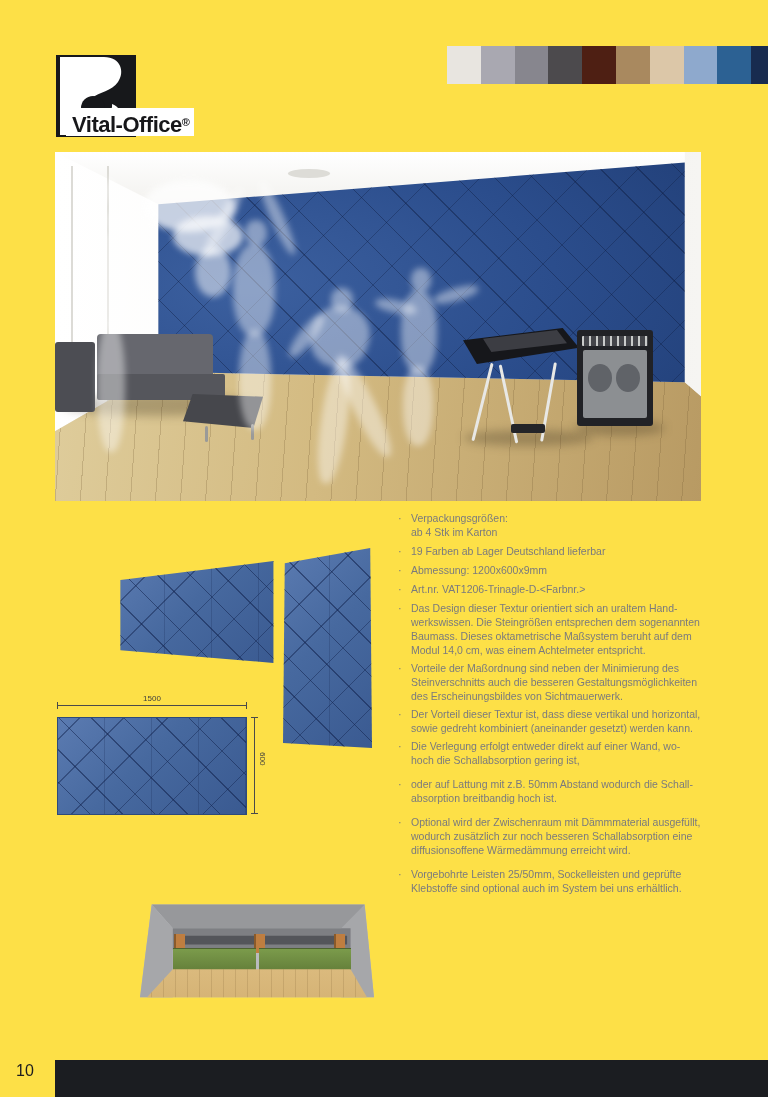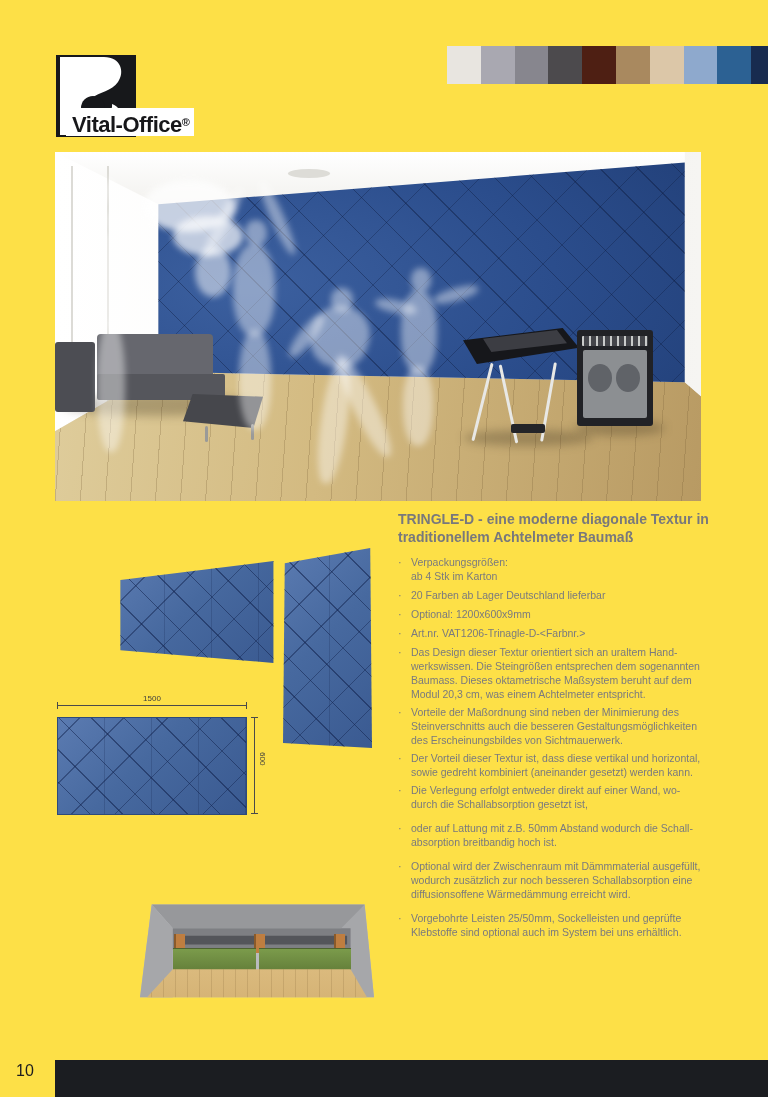--- a/index.html
+++ b/index.html
@@ -208,69 +208,67 @@
     <div class="tshape t-rail"></div>
     <div class="t-batten" style="left:14.5%;"></div>
     <div class="t-batten" style="left:48.8%;"></div>
     <div class="t-batten" style="left:83%;"></div>
     <div class="t-green" style="left:14%;width:35.5%;"></div>
     <div class="t-green" style="left:50.7%;width:39.3%;"></div>
     <div class="tshape t-floor"></div>
   </div>
 
   <div class="rcol">
-    <h2 class="subtitle ml">TRINGLE-D - eine moderne diagonale Textur in
-traditionellem Achtelmeter Baumaß</h2>
 
     <div>
       <div class="b-row">
         <span class="b-dot">·</span>
         <span class="b-txt ml">Verpackungsgrößen:
 ab 4 Stk im Karton</span>
         </div>
       <div class="b-row">
         <span class="b-dot">·</span>
-        <span class="b-txt ml">20 Farben ab Lager Deutschland lieferbar</span>
-        </div>
-      <div class="b-row">
-        <span class="b-dot">·</span>
-        <span class="b-txt ml">Optional: 1200x600x9mm</span>
+        <span class="b-txt ml">19 Farben ab Lager Deutschland lieferbar</span>
+        </div>
+      <div class="b-row">
+        <span class="b-dot">·</span>
+        <span class="b-txt ml">Abmessung: 1200x600x9mm</span>
         </div>
       <div class="b-row">
         <span class="b-dot">·</span>
         <span class="b-txt ml">Art.nr. VAT1206-Trinagle-D-&lt;Farbnr.&gt;</span>
         </div>
     </div>
 
     <div class="sec">
       <div class="b-row">
         <span class="b-dot">·</span>
         <span class="b-txt ml">Das Design dieser Textur orientiert sich an uraltem Hand-
 werkswissen. Die Steingrößen entsprechen dem sogenannten
 Baumass. Dieses oktametrische Maßsystem beruht auf dem
-Modul 20,3 cm, was einem Achtelmeter entspricht.</span>
+Modul 14,0 cm, was einem Achtelmeter entspricht.</span>
         </div>
       <div class="b-row">
         <span class="b-dot">·</span>
         <span class="b-txt ml">Vorteile der Maßordnung sind neben der Minimierung des
 Steinverschnitts auch die besseren Gestaltungsmöglichkeiten
 des Erscheinungsbildes von Sichtmauerwerk.</span>
         </div>
       <div class="b-row">
         <span class="b-dot">·</span>
         <span class="b-txt ml">Der Vorteil dieser Textur ist, dass diese vertikal und horizontal,
 sowie gedreht kombiniert (aneinander gesetzt) werden kann.</span>
         </div>
     </div>
 
     <div class="sec2">
       <div class="b-row">
         <span class="b-dot">·</span>
         <span class="b-txt ml">Die Verlegung erfolgt entweder direkt auf einer Wand, wo-
-durch die Schallabsorption gesetzt ist,</span>
+hoch die Schallabsorption gering ist,</span>
         </div>
       <div class="b-row">
         <span class="b-dot">·</span>
         <span class="b-txt ml">oder auf Lattung mit z.B. 50mm Abstand wodurch die Schall-
 absorption breitbandig hoch ist.</span>
         </div>
       <div class="b-row">
         <span class="b-dot">·</span>
         <span class="b-txt ml">Optional wird der Zwischenraum mit Dämmmaterial ausgefüllt,
 wodurch zusätzlich zur noch besseren Schallabsorption eine

